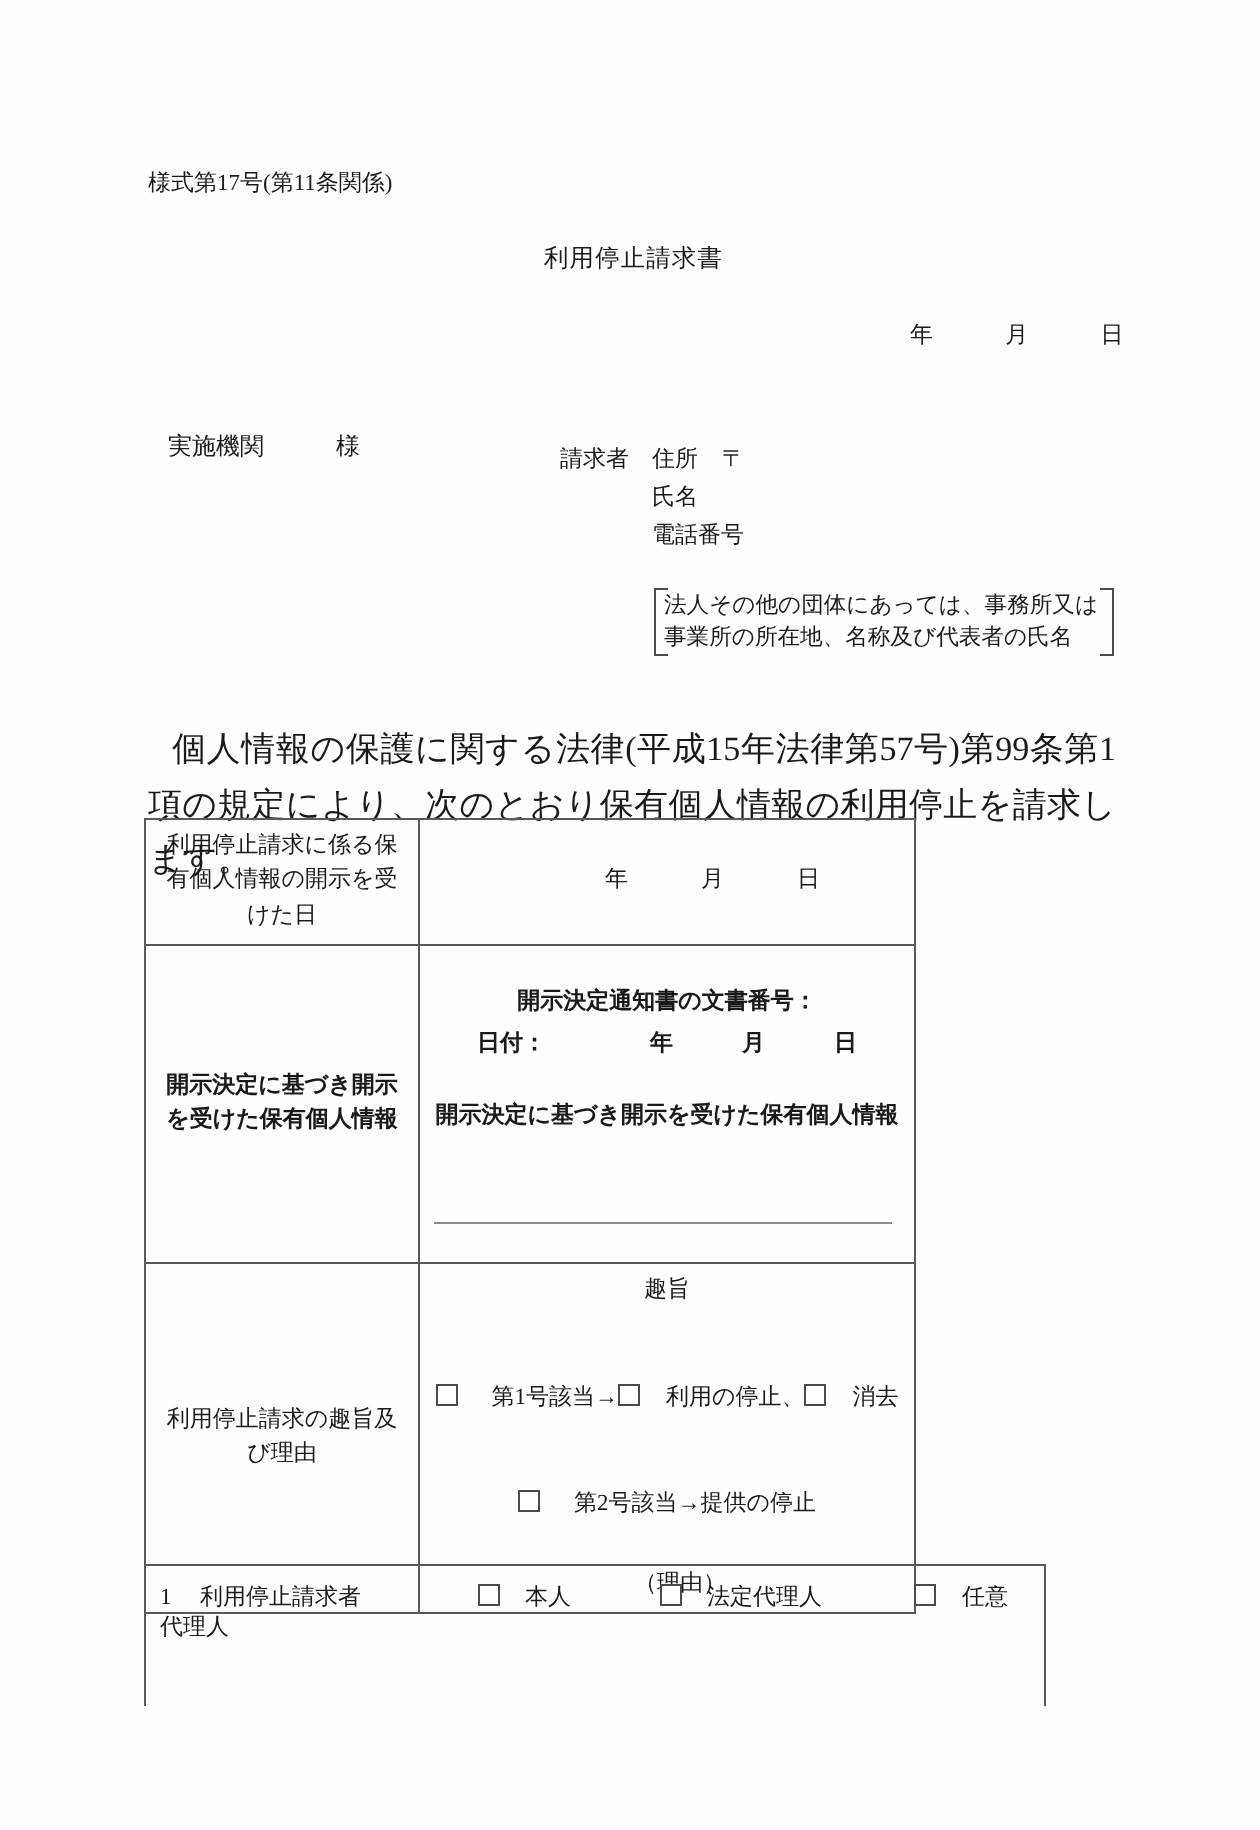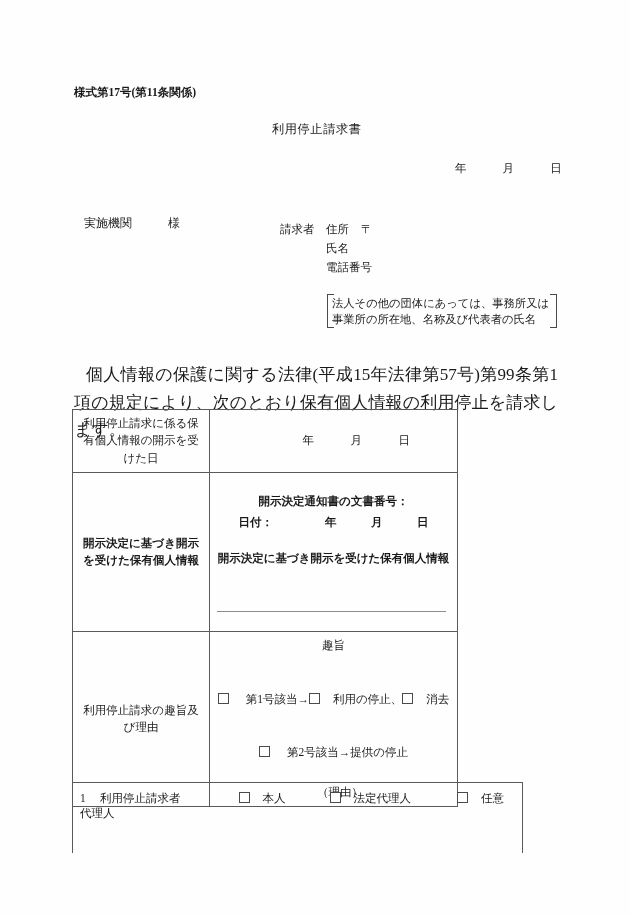--- a/index.html
+++ b/index.html
@@ -22,21 +22,21 @@
   }
 
   
   .abs { position: absolute; white-space: pre; }
   .t11 { font-size: 11.5px; line-height: 1.45; }
   .t12 { font-size: 12px; line-height: 1.5; margin-top: 16px; }
   .t12b { font-size: 12.2px; line-height: 1.5; }
 
   
   #form-number {
-    left: 74px; top: 84px; font-weight: bold;
+    left: 74px; top: 84px;
   }
   #doc-title {
     left: 272px; top: 120px;
     letter-spacing: 0.6px;
   }
   #date-line {
     left: 455px; top: 160px;
     letter-spacing: 0.4px;
   }
   #addressee {

